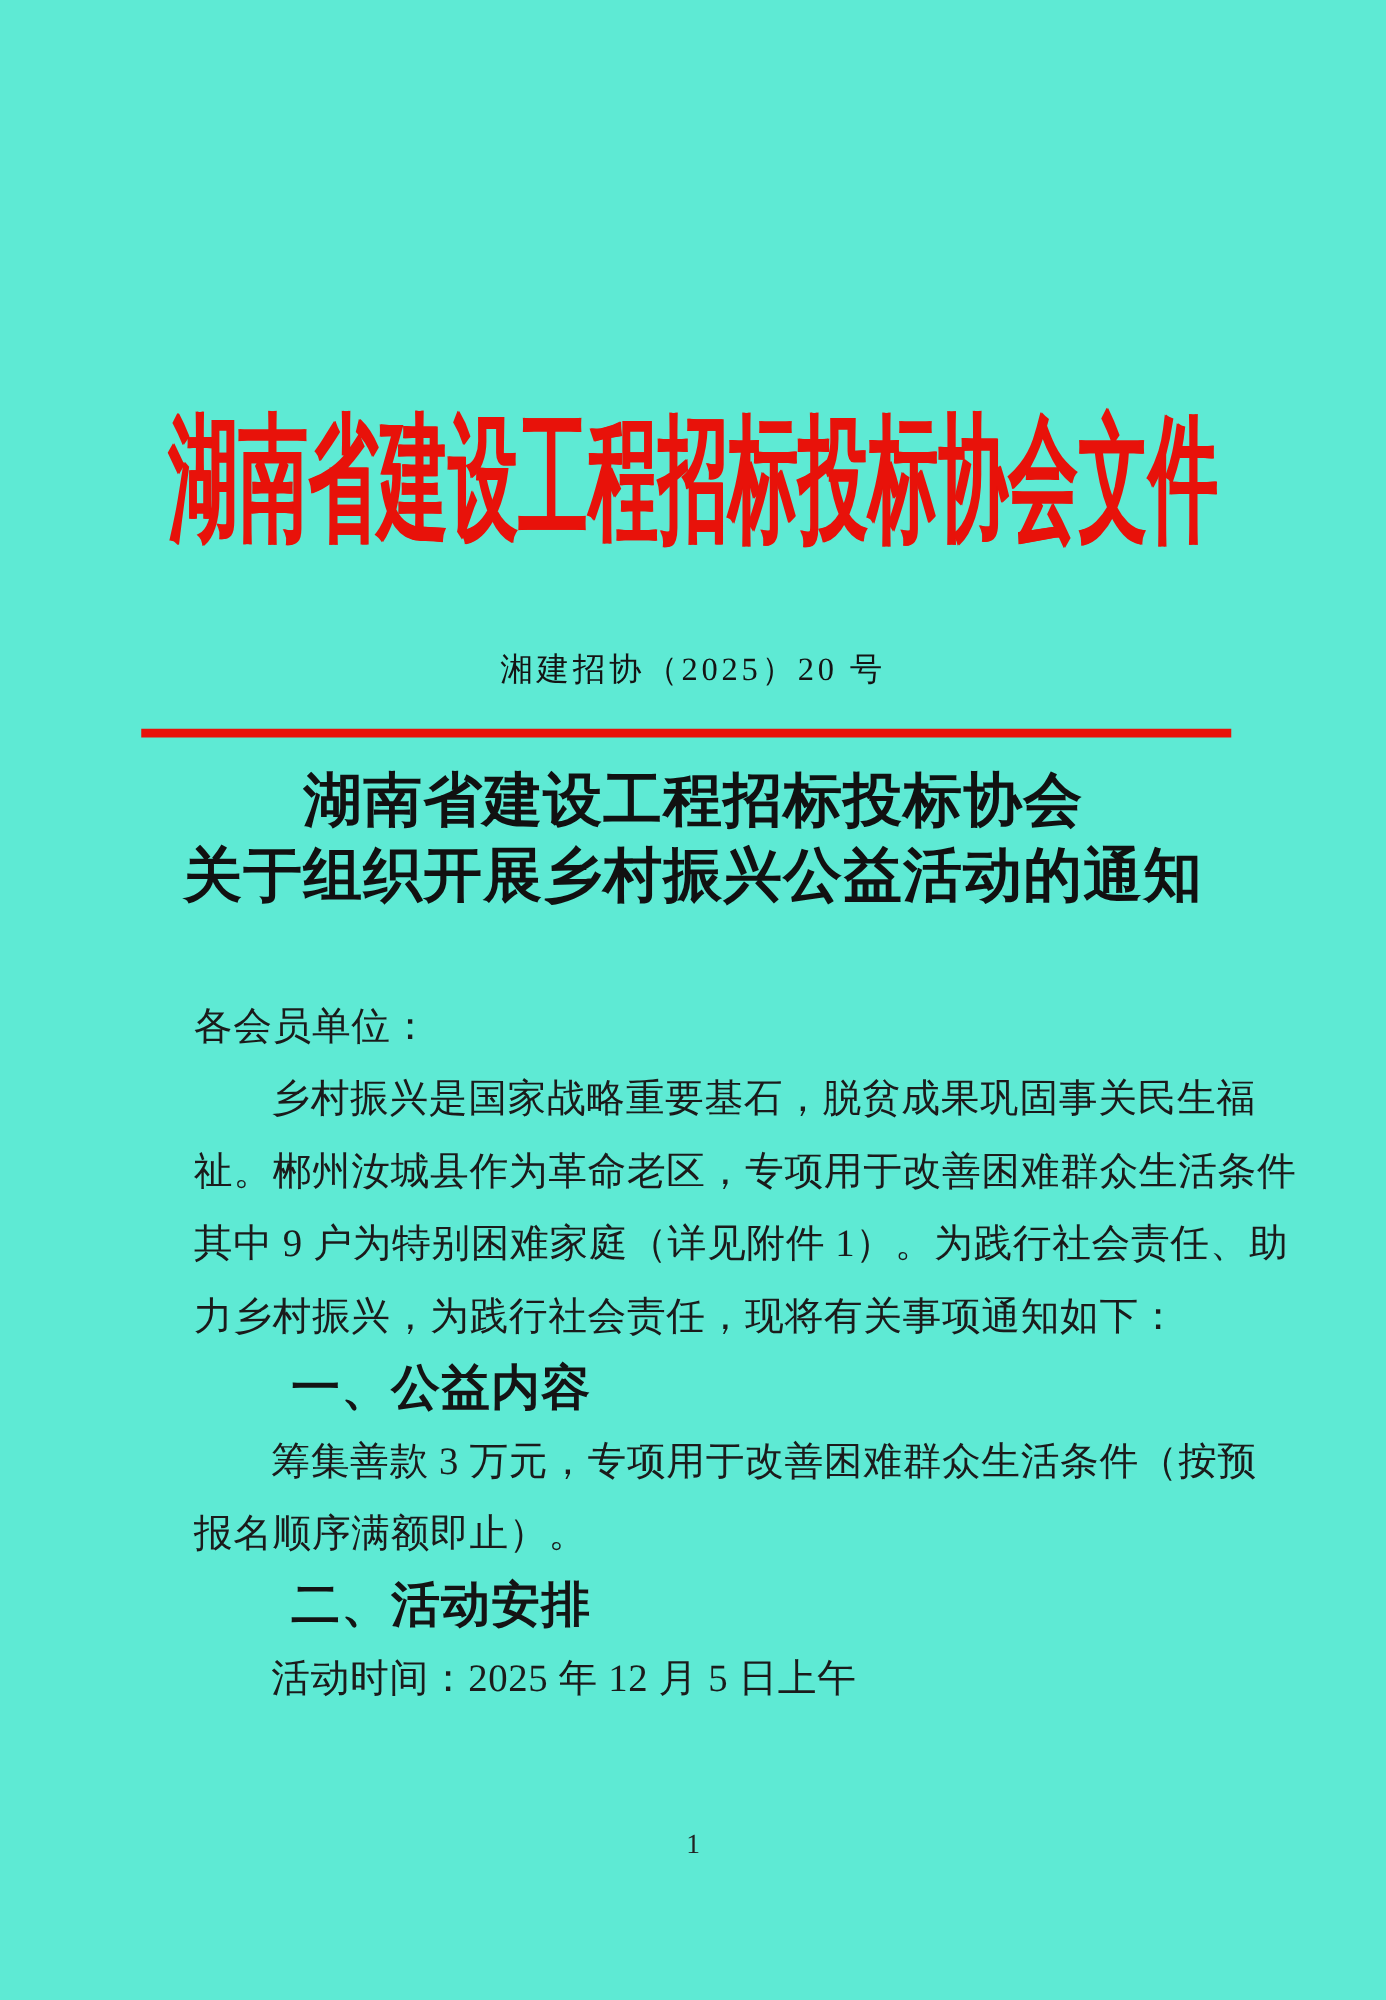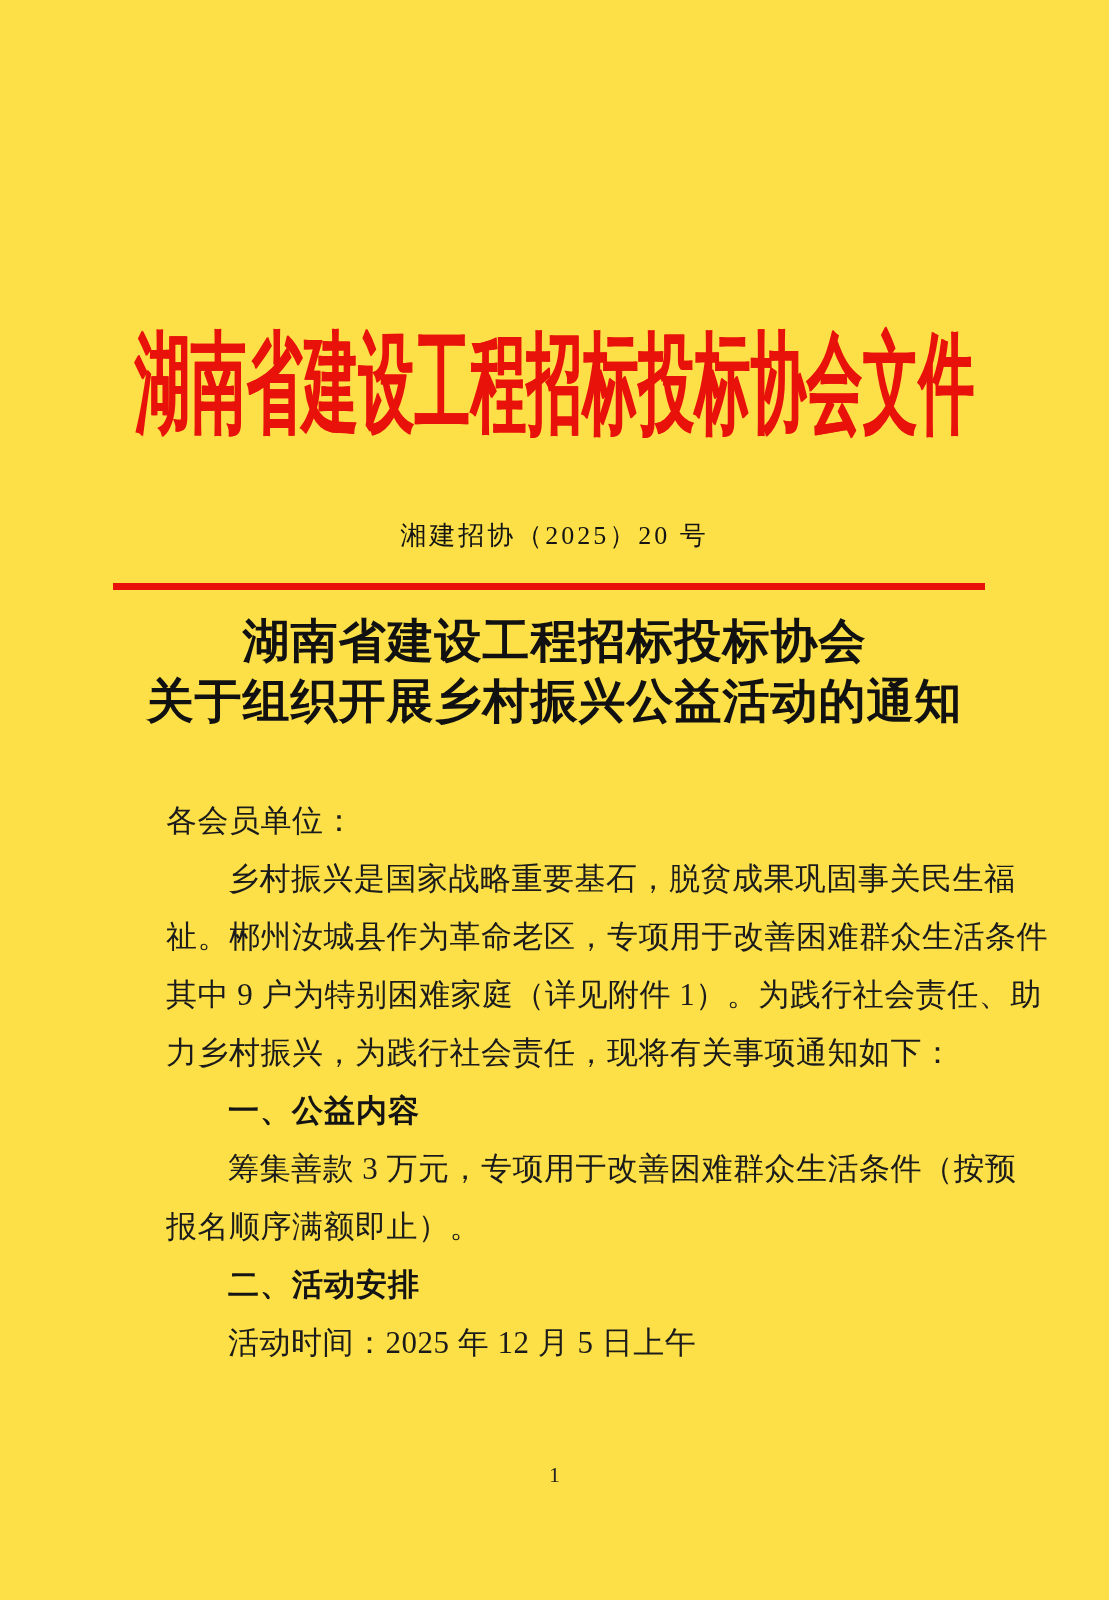--- a/index.html
+++ b/index.html
@@ -4,21 +4,21 @@
 <style>
   html, body {
     margin: 0;
     padding: 0;
     background: #ffffff;
   }
   .page {
     position: relative;
     width: 1109px;
     height: 1600px;
-    background: #fde047;
+    background: #5eead4;
     overflow: hidden;
     font-family: "Liberation Serif", "DejaVu Serif", serif;
     color: #1f1f1f;
   }
   
   .masthead {
     position: absolute;
     top: 325px;
     left: 0;
     width: 100%;
@@ -71,36 +71,36 @@
     font-weight: bold;
     line-height: 60px;
     color: #111111;
     letter-spacing: 1px;
   }
   .doc-title div { white-space: nowrap; }
   
   .doc-body {
     position: absolute;
     top: 792px;
-    left: 166px;
+    left: 155px;
     width: 830px;
     font-size: 31px;
     color: #1b1b1b;
   }
   .bline {
     margin: 0;
     line-height: 58px;
     white-space: nowrap;
     letter-spacing: 0.5px;
   }
   .indent { text-indent: 2em; }
   .heading {
     margin: 0;
     line-height: 58px;
-    font-size: 31px;
+    font-size: 39px;
     font-weight: bold;
     font-family: "Liberation Sans", "DejaVu Sans", sans-serif;
     color: #141414;
     text-indent: 2em;
     white-space: nowrap;
     letter-spacing: 1px;
   }
   
   .page-number {
     position: absolute;

